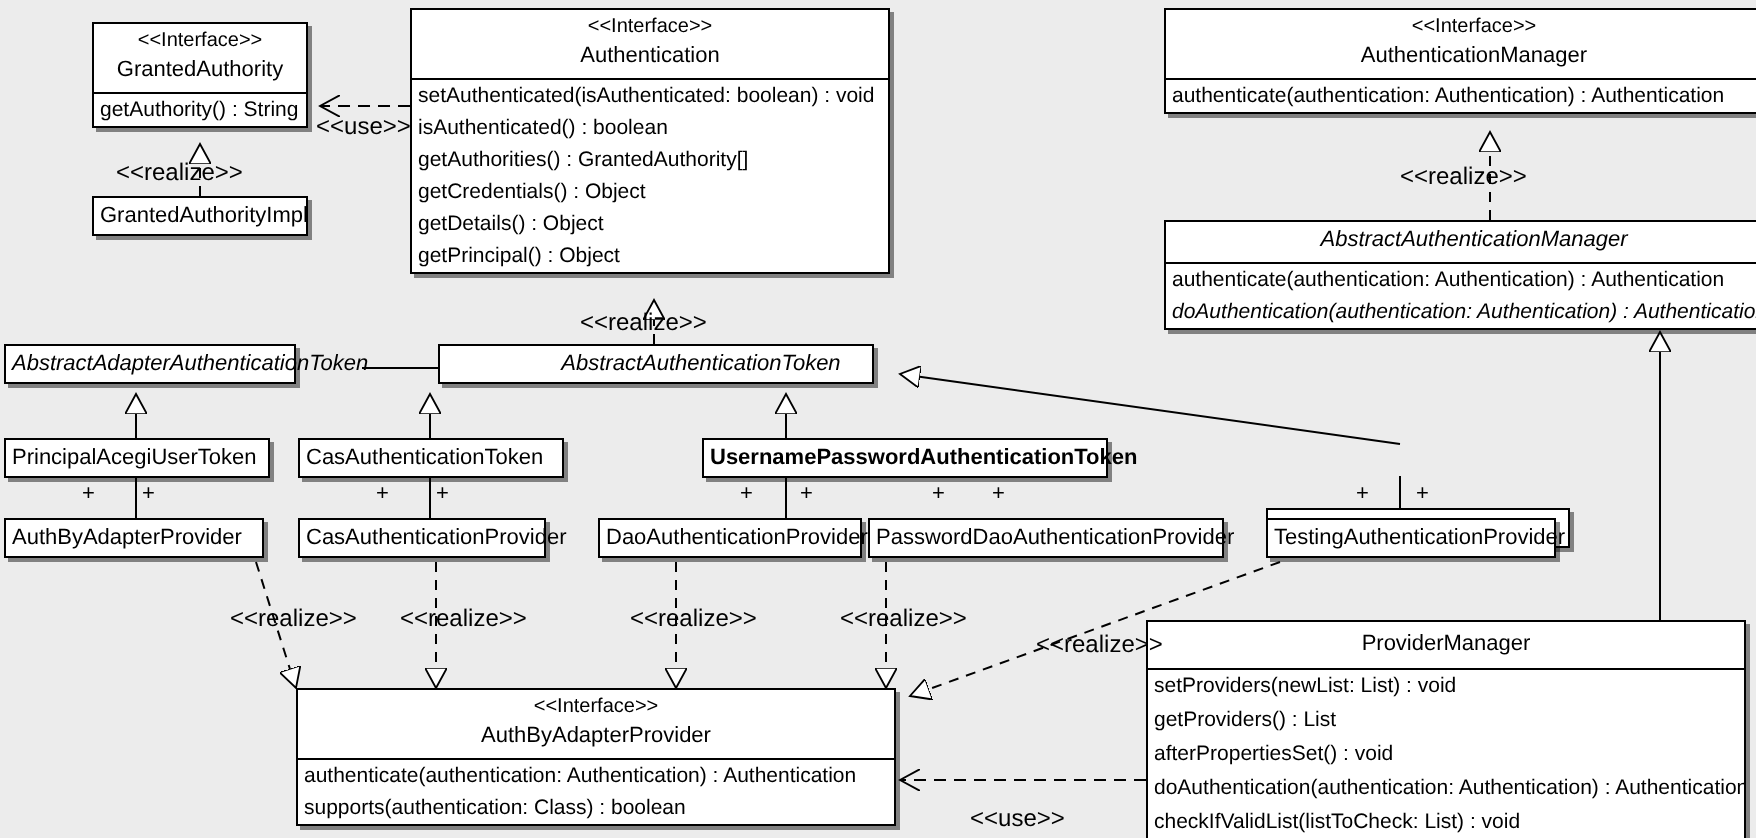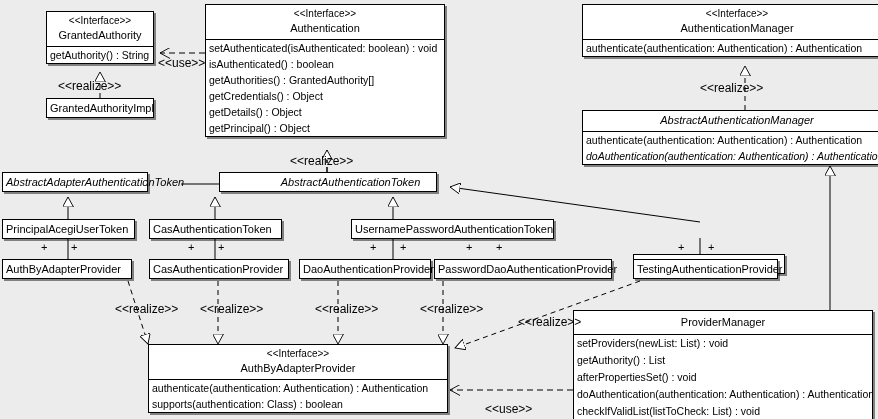--- a/index.html
+++ b/index.html
@@ -208,33 +208,33 @@
   </div>
 
   <div class="uml simple" style="left:2px;top:219px;width:133px;">
     <span class="cname">PrincipalAcegiUserToken</span>
   </div>
 
   <div class="uml simple" style="left:149px;top:219px;width:133px;">
     <span class="cname">CasAuthenticationToken</span>
   </div>
 
-  <div class="uml simple" style="left:351px;top:219px;width:203px;">
+  <div class="uml simple" style="left:351px;top:219px;width:203px;font-weight:bold;">
     <span class="cname">UsernamePasswordAuthenticationToken</span>
   </div>
 
   <div class="uml simple" style="left:633px;top:234px;width:152px;margin-top:20px;">
     <span class="cname">TestingAuthenticationToken</span>
   </div>
 
   <div class="uml simple" style="left:2px;top:259px;width:130px;">
     <span class="cname">AuthByAdapterProvider</span>
   </div>
 
-  <div class="uml simple" style="left:149px;top:259px;width:140px;">
+  <div class="uml simple" style="left:149px;top:259px;width:124px;">
     <span class="cname">CasAuthenticationProvider</span>
   </div>
 
   <div class="uml simple" style="left:299px;top:259px;width:132px;">
     <span class="cname">DaoAuthenticationProvider</span>
   </div>
 
   <div class="uml simple" style="left:434px;top:259px;width:178px;">
     <span class="cname">PasswordDaoAuthenticationProvider</span>
   </div>
@@ -255,21 +255,21 @@
     </div>
   </div>
 
   <div class="uml" style="left:573px;top:310px;width:300px;">
     <div class="hdr" style="padding-top:4px;padding-bottom:4px;">
       <span class="cname">ProviderManager</span>
     </div>
     <div class="sep"></div>
     <div class="ops">
       <div class="op" style="line-height:17px;">setProviders(newList: List) : void</div>
-      <div class="op" style="line-height:17px;">getAuthority() : List</div>
+      <div class="op" style="line-height:17px;">getProviders() : List</div>
       <div class="op" style="line-height:17px;">afterPropertiesSet() : void</div>
       <div class="op" style="line-height:17px;">doAuthentication(authentication: Authentication) : Authentication</div>
       <div class="op" style="line-height:17px;">checkIfValidList(listToCheck: List) : void</div>
     </div>
   </div>
 
   <span class="lbl" style="left:158px;top:57px;">&lt;&lt;use&gt;&gt;</span>
 
   <span class="lbl" style="left:58px;top:80px;">&lt;&lt;realize&gt;&gt;</span>
 

